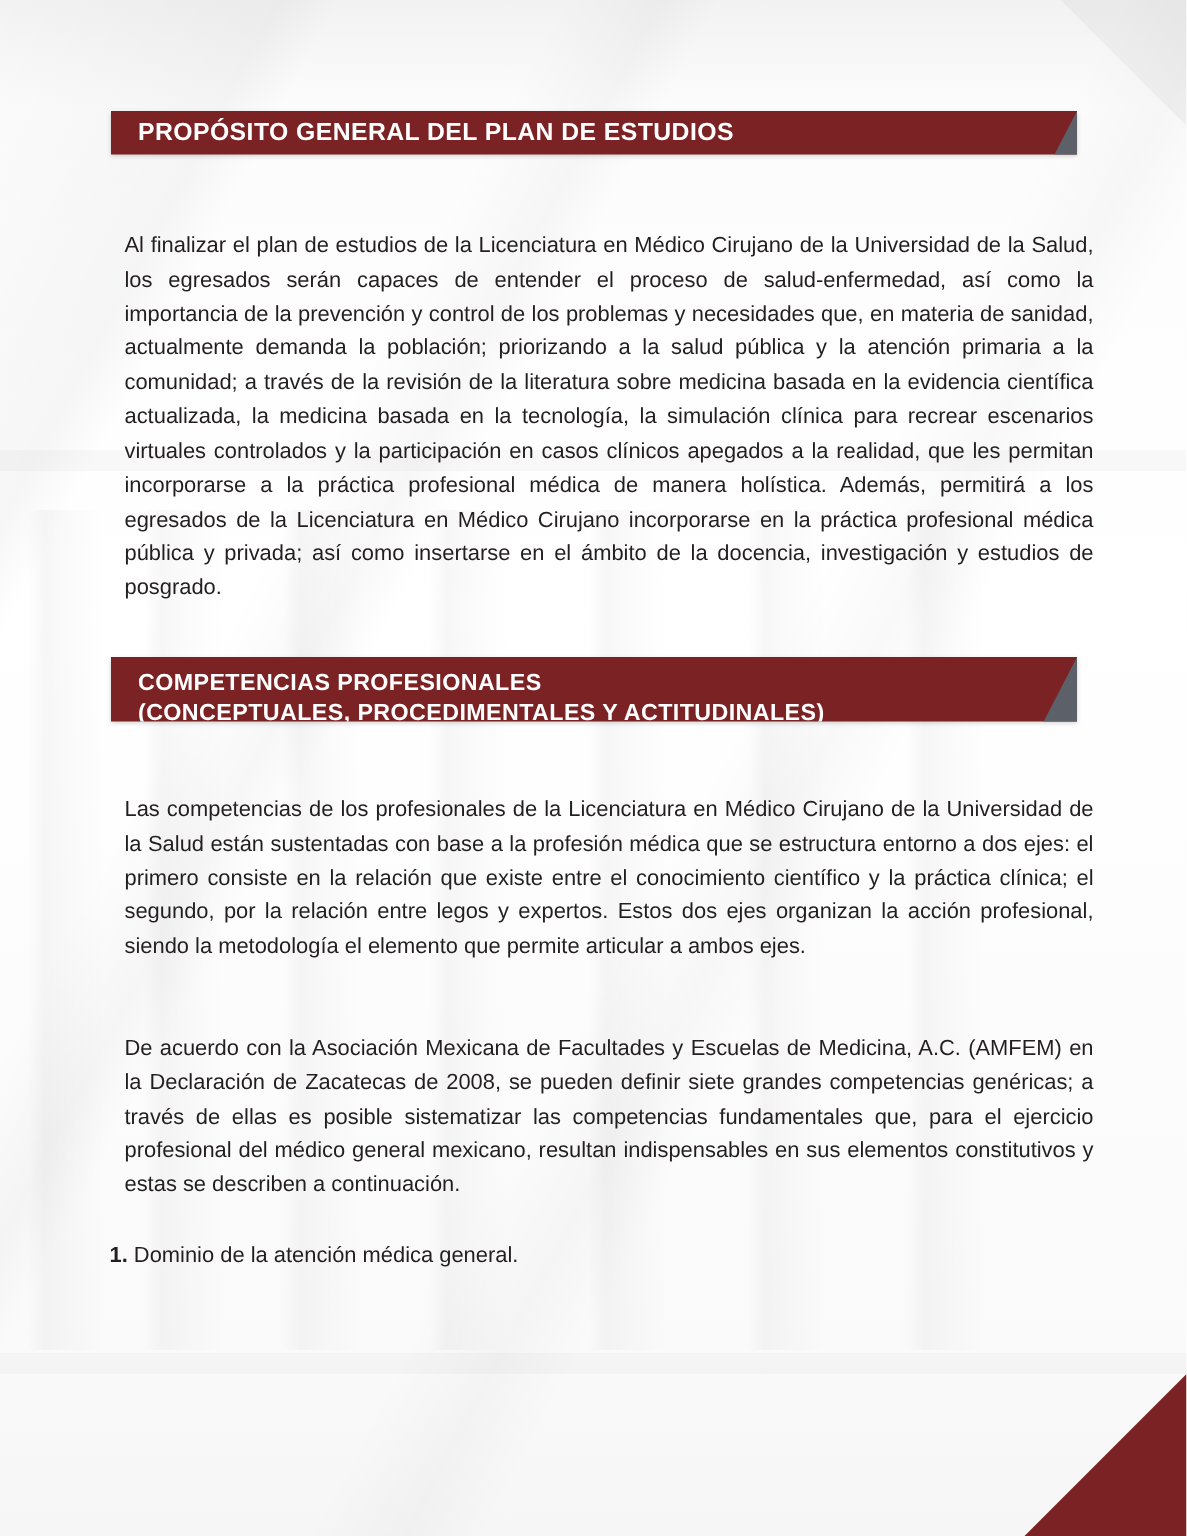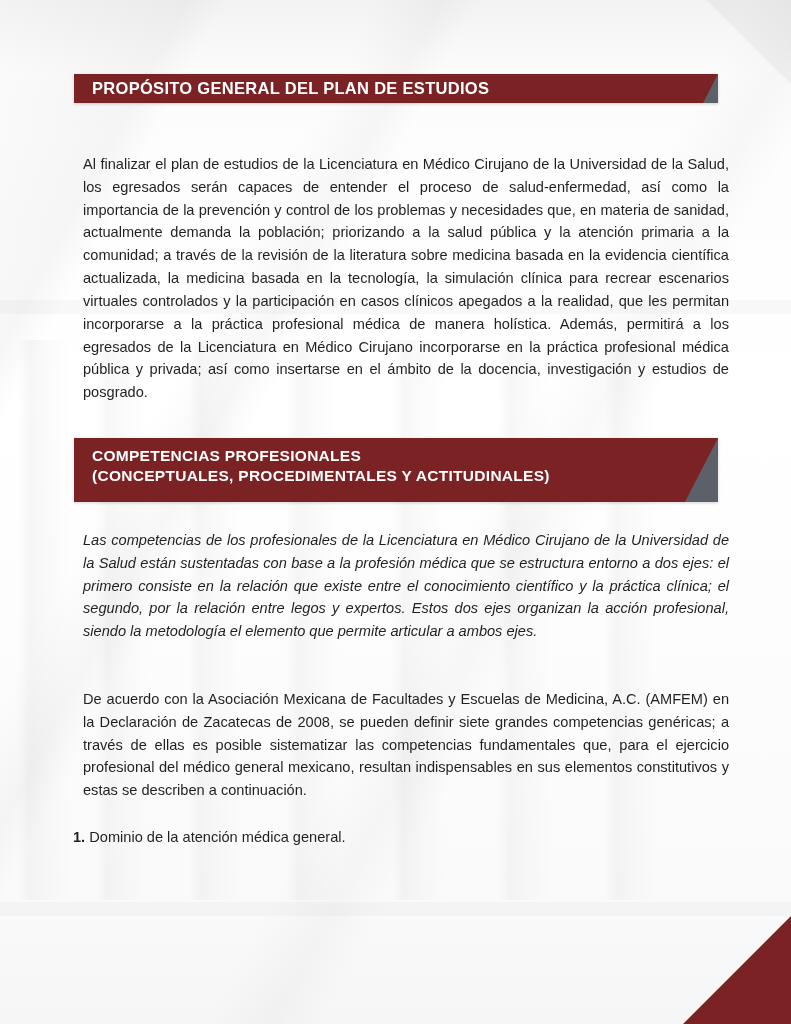--- a/index.html
+++ b/index.html
@@ -127,21 +127,21 @@
     display: flex;
     align-items: center;
   }
   #banner-proposito .banner-text {
     font-size: 16.5px;
     line-height: 1.1;
   }
 
   #banner-competencias {
     top: 438px;
-    height: 64px;
+    height: 43px;
     padding: 8px 0 0 18px;
   }
   #banner-competencias .banner-text {
     font-size: 15.5px;
     line-height: 1.28;
   }
 
   
   .content {
     position: absolute;
@@ -151,21 +151,21 @@
     color: #231f20;
   }
   .para {
     font-size: 14.6px;
     line-height: 1.565;
     text-align: justify;
     margin: 10px;
     color: #231f20;
   }
   #para-proposito { position: absolute; top: 143px; left: 0; width: 646px; }
-  #para-competencias-1 { position: absolute; top: 519px; left: 0; width: 646px; font-style: italic; }
+  #para-competencias-1 { position: absolute; top: 519px; left: 0; width: 646px; }
   #para-competencias-2 { position: absolute; top: 678px; left: 0; width: 646px; }
 
   #list-block {
     position: absolute;
     top: 826px;
     left: 0;
     width: 646px;
   }
   .list-item-title {
     font-size: 14.6px;

